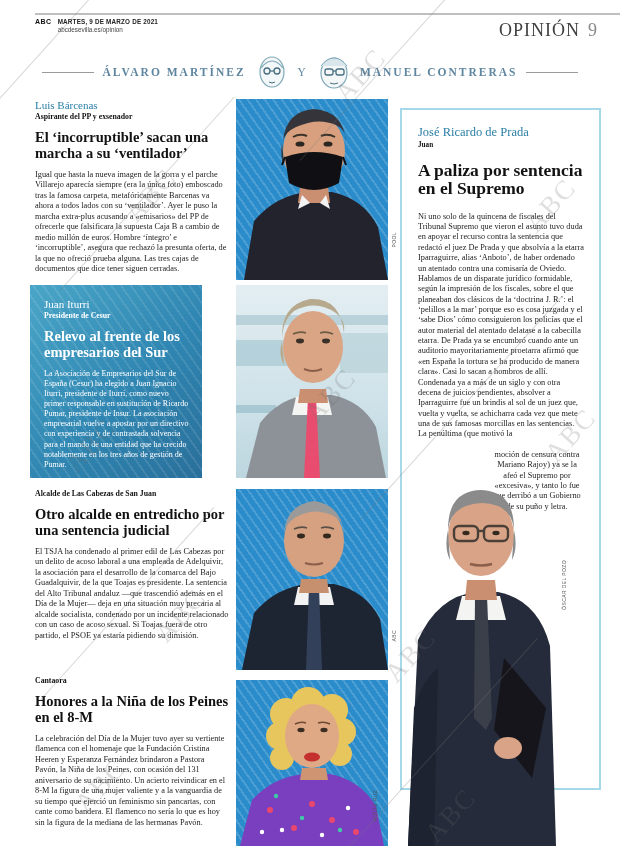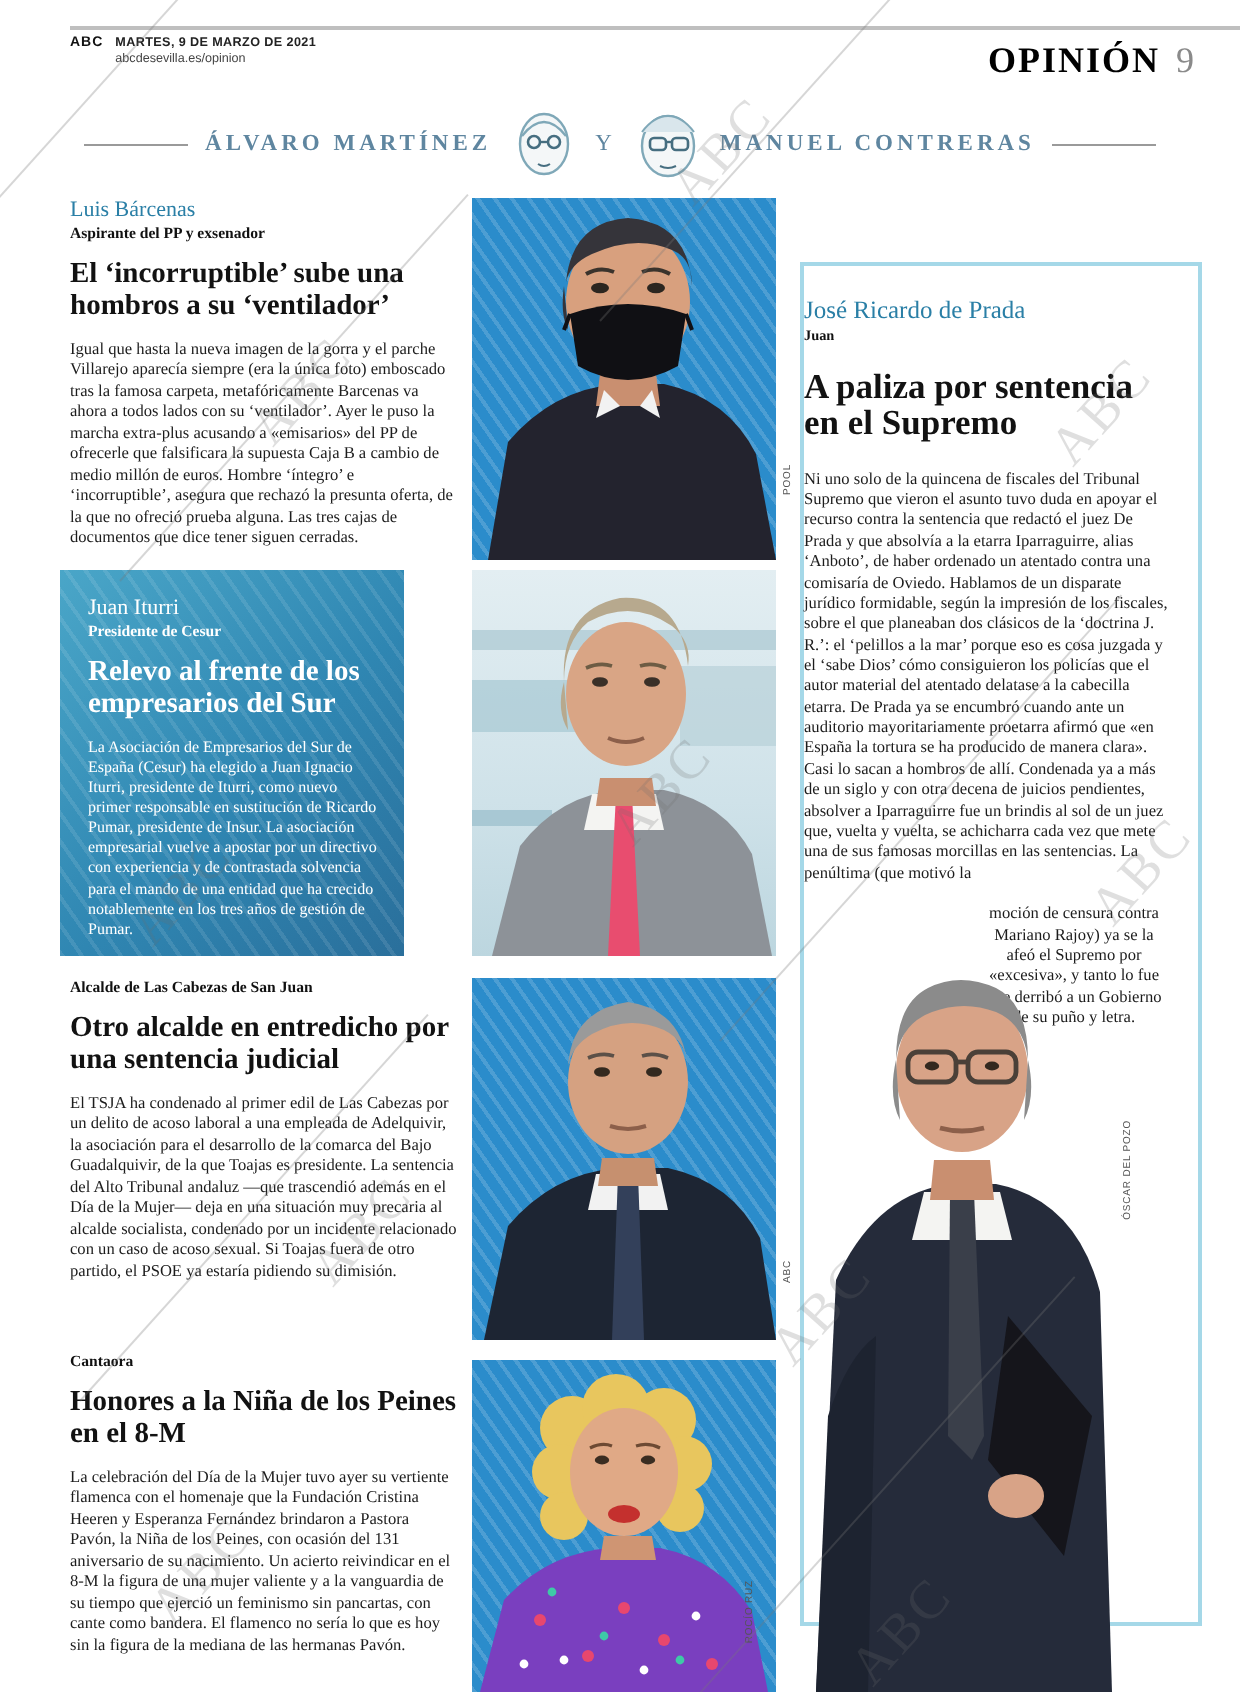--- a/index.html
+++ b/index.html
@@ -8,21 +8,21 @@
 
   
   .top-rule{position:absolute;left:35px;top:13px;width:585px;height:2px;background:#bfbfbf;}
   .folio{position:absolute;left:35px;top:18px;display:flex;gap:6px;
          font-family:"Liberation Sans",sans-serif;}
   .folio .brand{font-weight:bold;font-size:7px;letter-spacing:.5px;color:#111;}
   .folio .fol-lines{display:flex;flex-direction:column;gap:1px;}
   .folio .l1{font-size:6.3px;font-weight:bold;color:#222;letter-spacing:.2px;}
   .folio .l2{font-size:6.3px;color:#444;}
   .section-head{position:absolute;right:22px;top:20px;font-size:18px;letter-spacing:1px;}
-  .section-head .sec{color:#000000;font-weight:bold;}
+  .section-head .sec{color:#404040;font-weight:normal;}
   .section-head .num{color:#8a8a8a;margin-left:8px;}
 
   .byline-row{position:absolute;left:0;top:52px;width:620px;display:flex;align-items:center;
               justify-content:center;gap:9px;}
   .byline-rule{width:52px;height:1px;background:#9a9a9a;}
   .byline-name{font-size:11.5px;letter-spacing:2px;color:#5f86a0;font-weight:bold;}
   .byline-conj{font-size:11.5px;letter-spacing:2px;color:#5f86a0;}
   .caricature{width:34px;height:40px;}
 
   
@@ -45,21 +45,21 @@
   .photo{position:absolute;left:236px;width:152px;overflow:hidden;}
   .photo.striped{background:#2b8ccb;}
   .photo.striped::before{content:"";position:absolute;inset:0;
       background:repeating-linear-gradient(55deg,rgba(255,255,255,.16) 0 2px,transparent 2px 7px);}
   .photo svg{position:absolute;inset:0;}
   .photo-credit{position:absolute;font-family:"Liberation Sans",sans-serif;font-size:5px;
       color:#555;letter-spacing:.4px;writing-mode:vertical-rl;transform:rotate(180deg);}
 
   
   .feature-box{position:absolute;left:400px;top:108px;width:201px;height:682px;box-sizing:border-box;
-      border:2px solid #a5d8e8;padding:15px 14px 0 0;margin-top:23px;}
+      border:2px solid #a5d8e8;padding:15px 14px 0 16px;}
   .feature-box .kicker{font-size:12.5px;}
   .feature-box .role{font-size:7.2px;margin-bottom:12px;}
   .feature-box .headline{font-size:17.5px;line-height:1.05;margin-bottom:14px;}
   .standfirst{font-size:10.3px;line-height:1.3;color:#3a3a3a;margin:0 0 13px 0;}
   .feature-body{font-size:8.3px;line-height:1.25;color:#1c1c1c;margin:0;}
   .wrap-zone{position:relative;height:128px;}
   .wrap-text{position:absolute;right:2px;top:2px;width:92px;text-align:center;
       font-size:8.3px;line-height:1.25;color:#1c1c1c;}
   .deprada-photo{position:absolute;left:404px;top:468px;width:152px;height:378px;z-index:3;}
   .deprada-photo svg{position:absolute;inset:0;}
@@ -108,21 +108,21 @@
       <line x1="16" y1="19" x2="19" y2="19" stroke="#466e80" stroke-width="1.2"></line>
       <path d="M13,31 Q17,33 21,31" fill="none" stroke="#466e80" stroke-width="1"></path>
     </svg>
     <span class="byline-name">MANUEL CONTRERAS</span>
     <span class="byline-rule"></span>
   </div>
 
   <div class="sec-block" style="left:35px;top:99px;">
     <p class="kicker">Luis Bárcenas</p>
     <p class="role">Aspirante del PP y exsenador</p>
-    <p class="headline">El ‘incorruptible’ sube una hombros a su ‘ventilador’</p>
+    <p class="headline">El ‘incorruptible’ sacan una marcha a su ‘ventilador’</p>
     <p class="body-text">Igual que hasta la nueva imagen de la gorra y el parche Villarejo aparecía siempre (era la única foto) emboscado tras la famosa carpeta, metafóricamente Barcenas va ahora a todos lados con su ‘ventilador’. Ayer le puso la marcha extra-plus acusando a «emisarios» del PP de ofrecerle que falsificara la supuesta Caja B a cambio de medio millón de euros. Hombre ‘íntegro’ e ‘incorruptible’, asegura que rechazó la presunta oferta, de la que no ofreció prueba alguna. Las tres cajas de documentos que dice tener siguen cerradas.</p>
   </div>
 
   <div class="blue-box">
     <p class="kicker">Juan Iturri</p>
     <p class="role">Presidente de Cesur</p>
     <p class="headline">Relevo al frente de los empresarios del Sur</p>
     <p class="body-text">La Asociación de Empresarios del Sur de España (Cesur) ha elegido a Juan Ignacio Iturri, presidente de Iturri, como nuevo primer responsable en sustitución de Ricardo Pumar, presidente de Insur. La asociación empresarial vuelve a apostar por un directivo con experiencia y de contrastada solvencia para el mando de una entidad que ha crecido notablemente en los tres años de gestión de Pumar.</p>
   </div>
 

